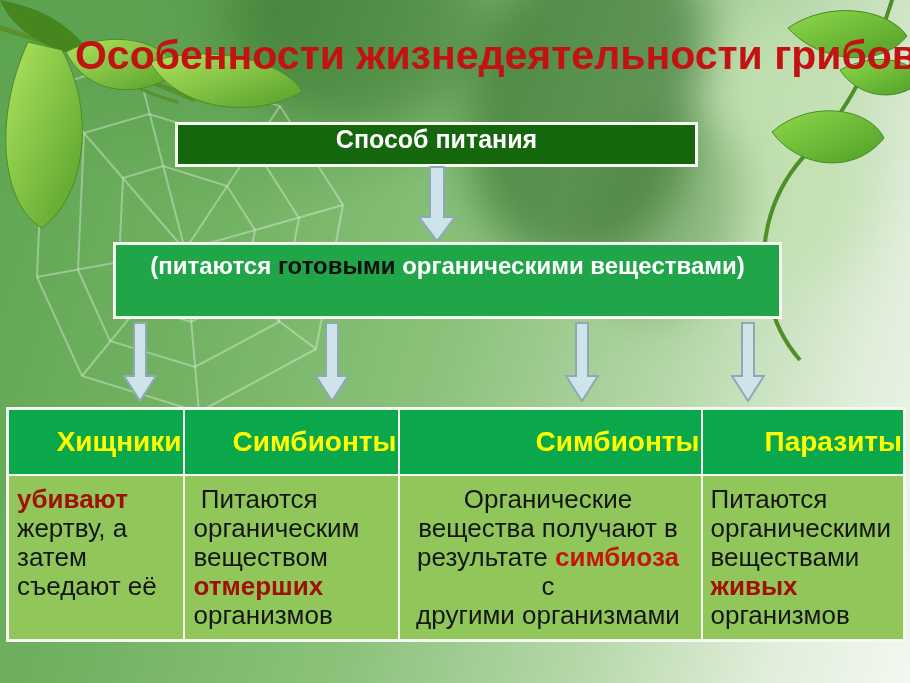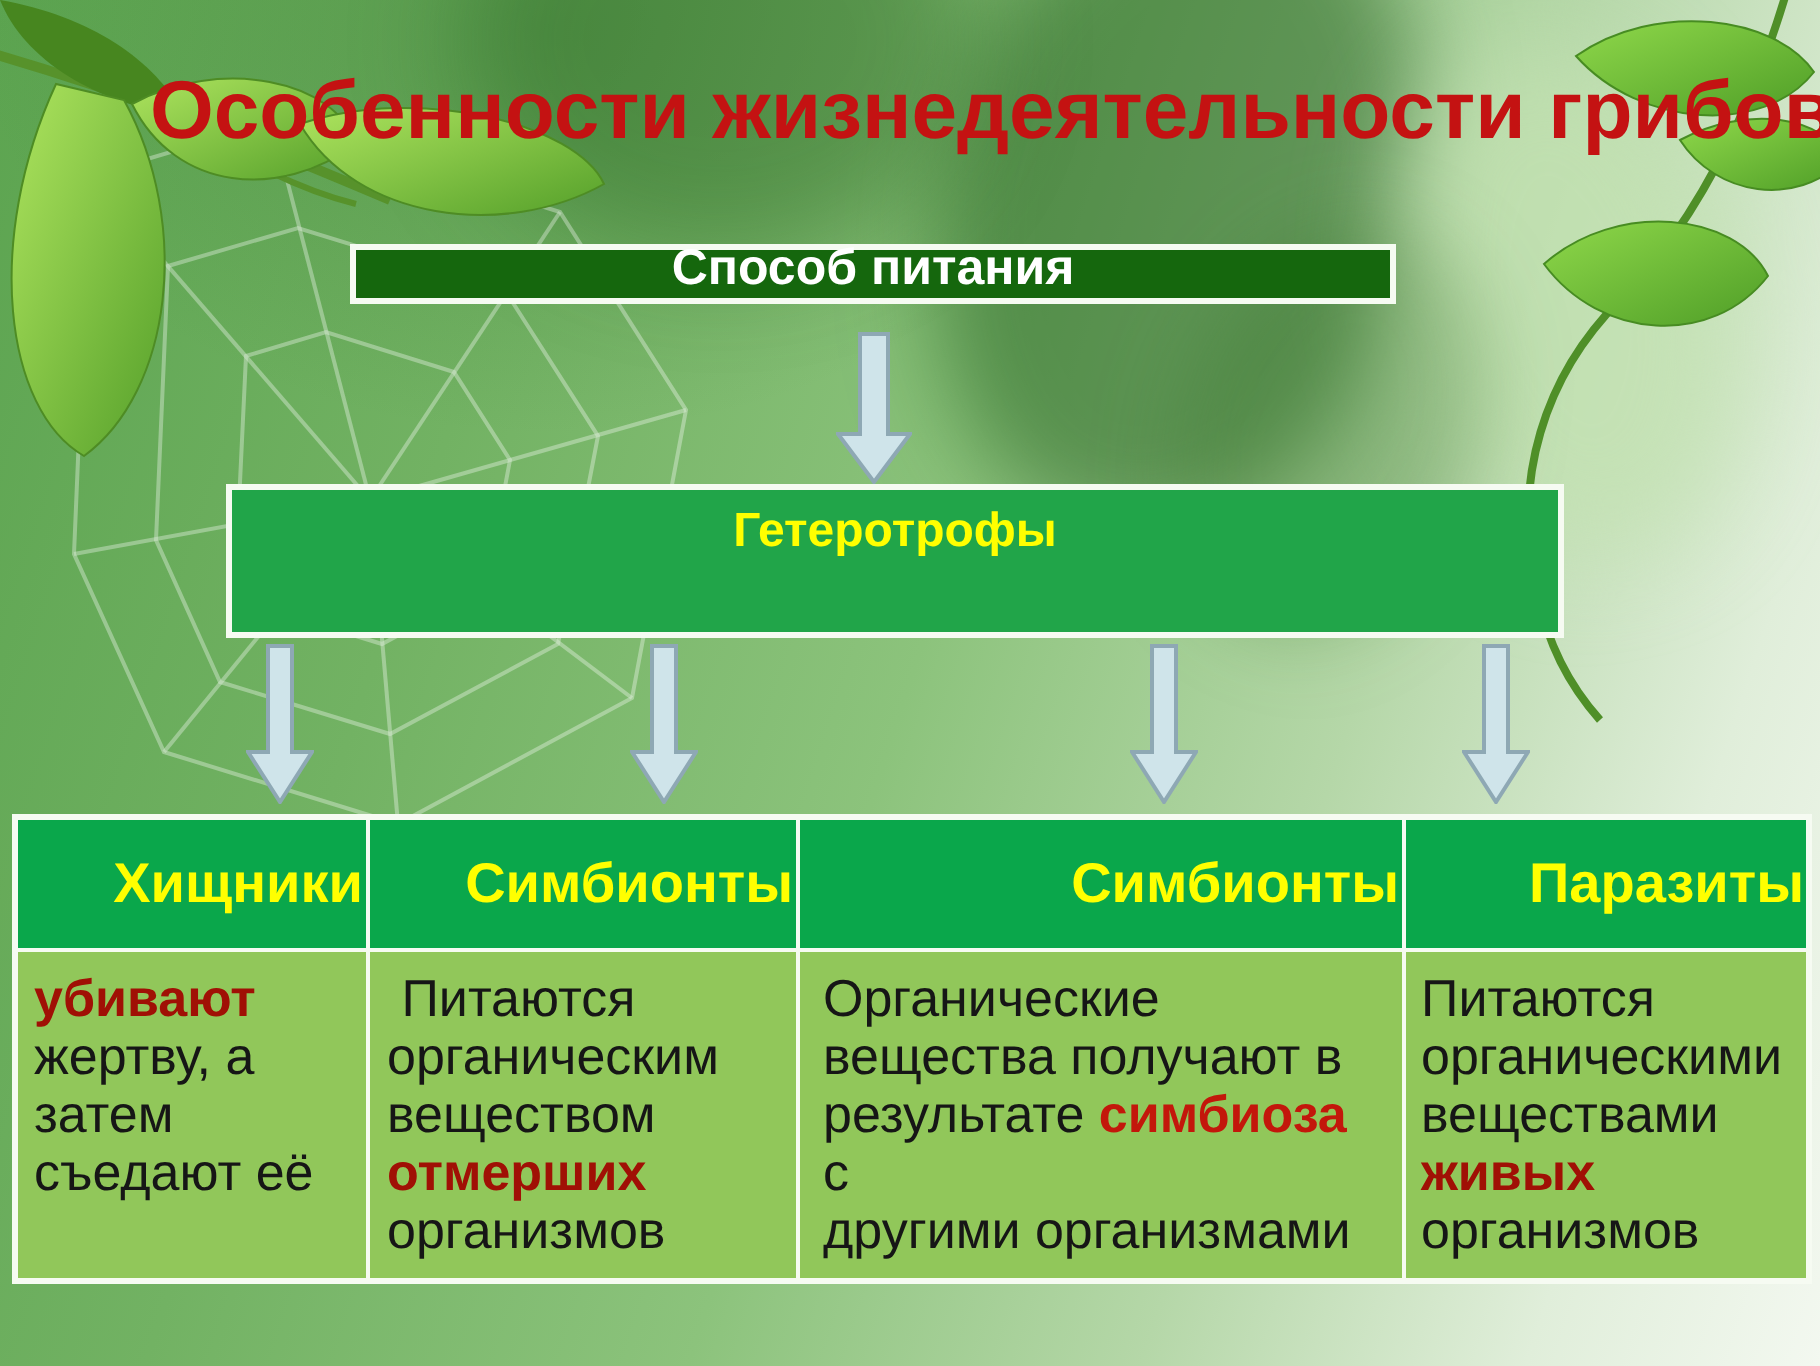--- a/index.html
+++ b/index.html
@@ -24,23 +24,23 @@
 
   .title{
     position:absolute;left:0;top:30px;width:100%;margin:0;
     text-align:center;font-size:41px;font-weight:700;line-height:50px;
     color:var(--title_red,#c41212);
     padding-left:41px;
   }
 
   .box{position:absolute;box-sizing:border-box;border:3px solid var(--box_border_white,#f6fbf2);text-align:center;}
   .box1{
-    left:175px;top:122px;width:523px;height:30px;
+    left:175px;top:122px;width:523px;height:45px;
     background:var(--box1_bg,#15670d);
-    display:flex;align-items:flex-end;justify-content:center;
+    display:flex;align-items:flex-start;justify-content:center;
   }
   .box1 .box1-label{color:#ffffff;font-size:25px;font-weight:700;}
   .box2{
     left:113px;top:242px;width:669px;height:77px;
     background:var(--box2_bg,#21a549);
     padding-top:5px;
   }
   .box2-line1{font-size:24px;font-weight:700;line-height:31px;color:var(--header_text_yellow,#ffff00);}
   .box2-line2{font-size:24px;font-weight:700;line-height:31px;color:#ffffff;white-space:nowrap;}
 
@@ -65,21 +65,21 @@
     font-size:28px;font-weight:700;text-align:right;vertical-align:middle;
   }
   .types-table td{
     height:163px;background:var(--table_body_bg,#91c75a);
     color:var(--body_text,#161616);
     font-size:26px;line-height:29px;font-weight:400;
     vertical-align:top;white-space:pre-wrap;
     padding:9px 8px 9px 8px;text-align:left;
   }
   .types-table td.c2{padding-left:9px;}
-  .types-table td.c3{padding-left:12px;padding-right:16px;}
+  .types-table td.c3{padding-left:12px;padding-right:16px;text-align:center;}
   .types-table td.c4{padding-left:8px;}
 
   
   .seg-white{color:#ffffff;}
   .seg-dark{color:#101010;}
   .seg-black{color:var(--body_text,#161616);}
   .seg-darkred{color:var(--accent_dark_red,#a01005);font-weight:700;margin-top:24px;}
   .seg-red{color:var(--accent_red,#c3170b);font-weight:700;margin-top:40px;}
 </style>
 </head>
@@ -139,21 +139,21 @@
     <span class="box1-label">Способ питания</span>
   </div>
 
   <div class="arrow arrow-main">
     <svg viewBox="0 0 38 76" preserveAspectRatio="none">
       <path d="M12 1 H26 V51 H37 L19 75 L1 51 H12 Z" fill="var(--arrow_fill,#cfe4ea)" stroke="var(--arrow_stroke,#8ea8b4)" stroke-width="2"></path>
     </svg>
   </div>
 
   <div class="box box2">
-    <div class="box2-line1">Гетеротрофы</div>
+    <div class="box2-line2"><span class="seg-white">(питаются </span><span class="seg-dark">готовыми</span><span class="seg-white"> органическими веществами)</span></div>
   </div>
 
   <div class="arrow arrow-s as1">
     <svg viewBox="0 0 34 80" preserveAspectRatio="none">
         <path d="M11 1 H23 V54 H33 L17 79 L1 54 H11 Z" fill="var(--arrow_fill,#cfe4ea)" stroke="var(--arrow_stroke,#8ea8b4)" stroke-width="2"></path>
       </svg>
   </div>
   <div class="arrow arrow-s as2">
     <svg viewBox="0 0 34 80" preserveAspectRatio="none">
         <path d="M11 1 H23 V54 H33 L17 79 L1 54 H11 Z" fill="var(--arrow_fill,#cfe4ea)" stroke="var(--arrow_stroke,#8ea8b4)" stroke-width="2"></path>

